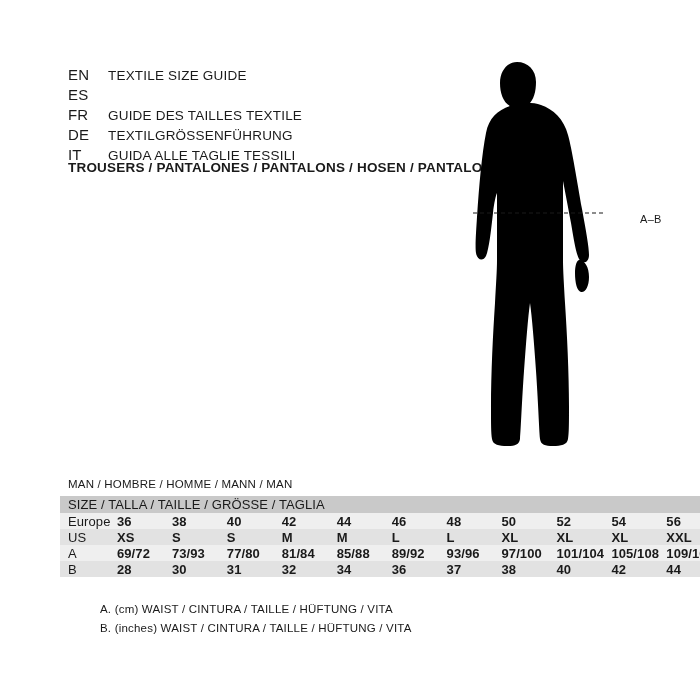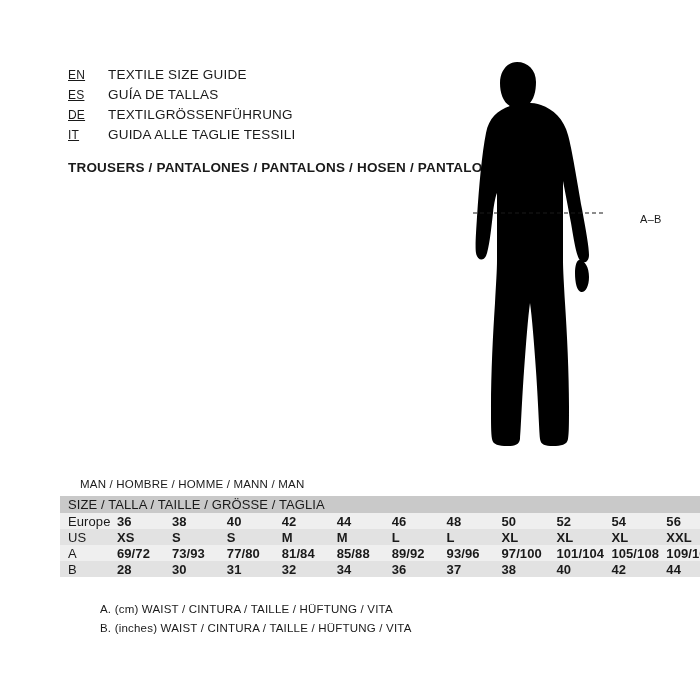--- a/index.html
+++ b/index.html
@@ -33,22 +33,21 @@
     display: flex;
     align-items: baseline;
     line-height: 20px;
     height: 20px;
     font-size: 13.5px;
     letter-spacing: 0.2px;
   }
   .lang-code {
     width: 40px;
     flex: 0 0 40px;
-    font-size: 12px;
-    text-decoration: underline;
+    font-size: 15px;
   }
   .lang-text {
     flex: 1 1 auto;
     font-size: 13.5px;
   }
   .garment-line {
     position: absolute;
     left: 68px;
     top: 160px;
     font-size: 13.5px;
@@ -70,21 +69,21 @@
     position: absolute;
     left: 640px;
     top: 213px;
     font-size: 11px;
     letter-spacing: 0.3px;
   }
 
   
   .man-caption {
     position: absolute;
-    left: 80px;
+    left: 68px;
     top: 478px;
     font-size: 11.5px;
     letter-spacing: 0.2px;
   }
 
   
   .size-table {
     position: absolute;
     left: 60px;
     top: 496px;
@@ -125,21 +124,24 @@
 
 <div class="page">
 
   <div class="lang-block">
     <div class="lang-row">
       <span class="lang-code">EN</span>
       <span class="lang-text">TEXTILE SIZE GUIDE</span>
     </div>
     <div class="lang-row">
       <span class="lang-code">ES</span>
-      <span class="lang-text">GUÍA DE TALLAS</span>
+    </div>
+    <div class="lang-row">
+      <span class="lang-code">FR</span>
+      <span class="lang-text">GUIDE DES TAILLES TEXTILE</span>
     </div>
     <div class="lang-row">
       <span class="lang-code">DE</span>
       <span class="lang-text">TEXTILGRÖSSENFÜHRUNG</span>
     </div>
     <div class="lang-row">
       <span class="lang-code">IT</span>
       <span class="lang-text">GUIDA ALLE TAGLIE TESSILI</span>
     </div>
   </div>

